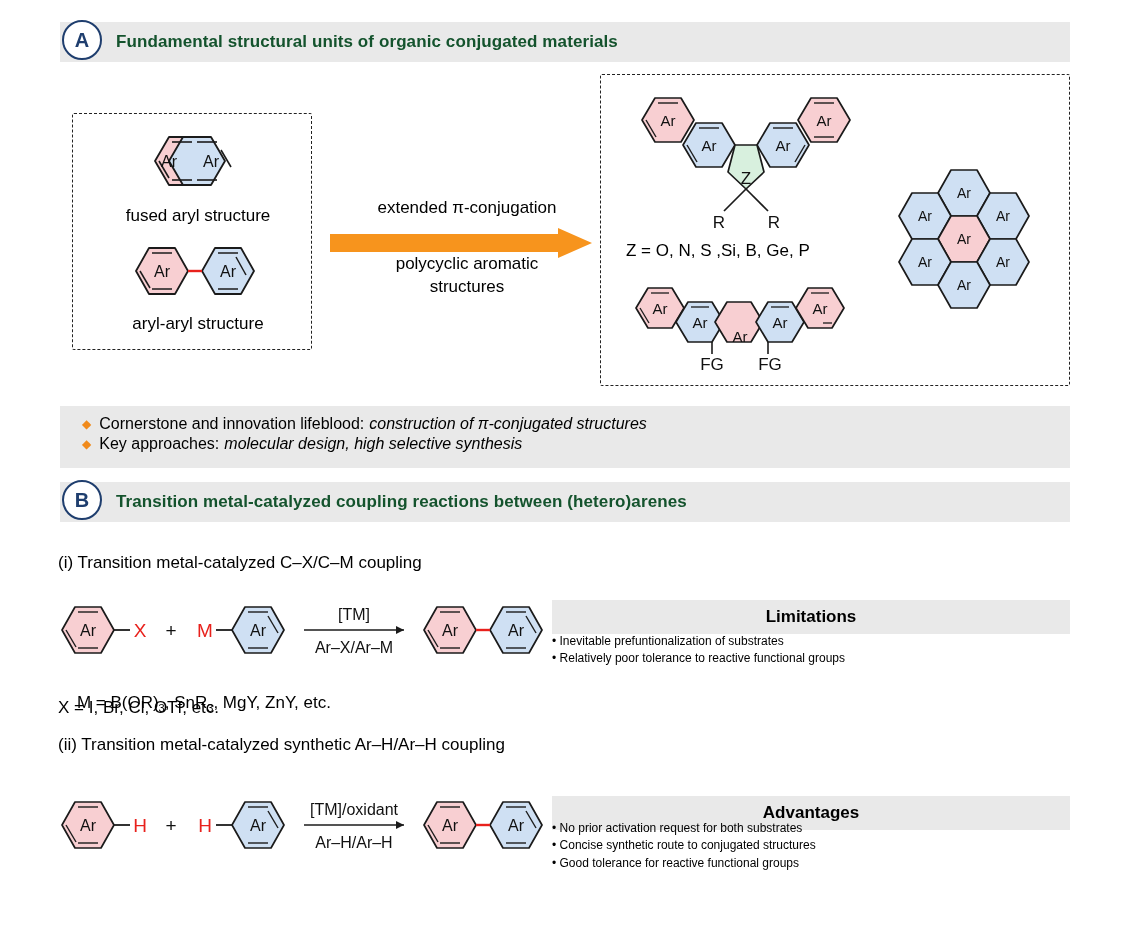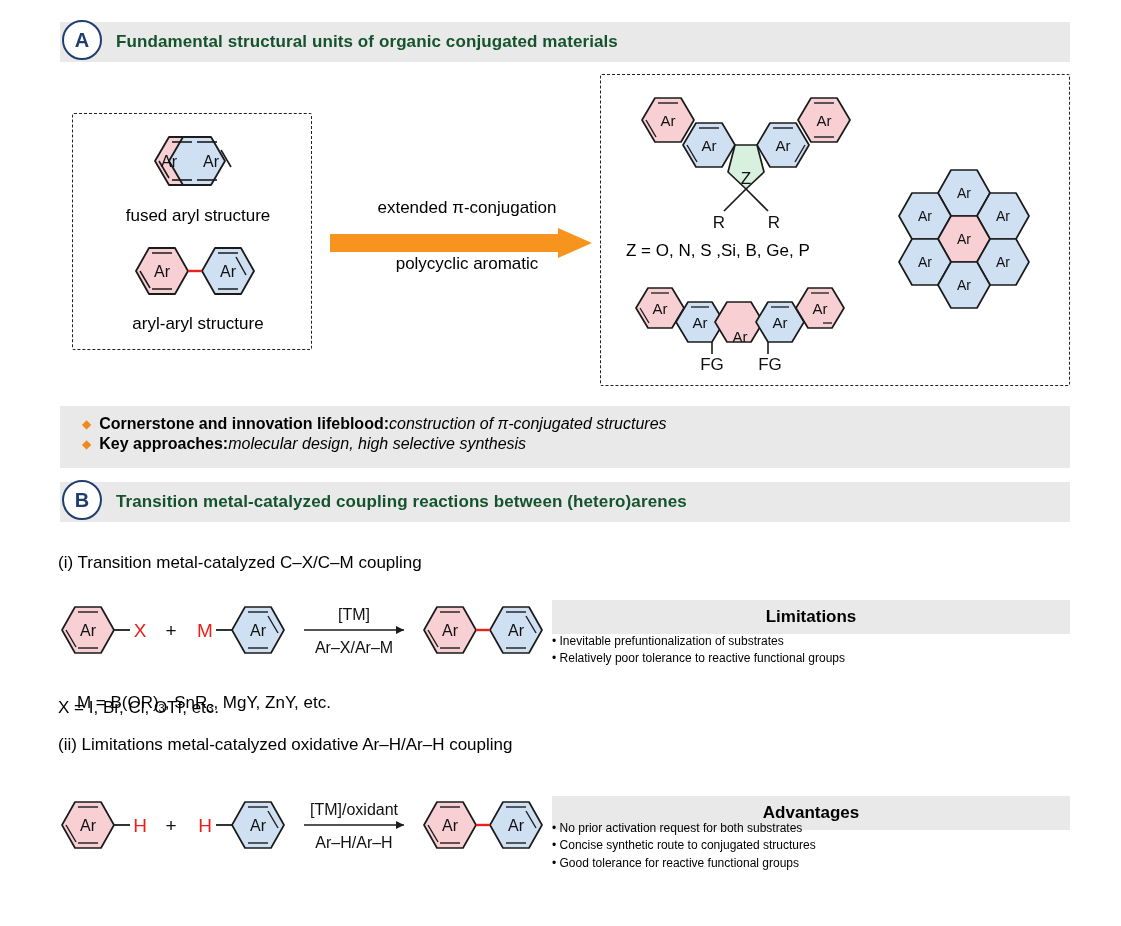--- a/index.html
+++ b/index.html
@@ -79,21 +79,21 @@
     font-size: 16px;
     margin: 2px 0;
   }
   .diamond {
     color: #f08a1b;
     font-size: 12px;
     margin-right: 8px;
     position: relative;
     top: -1px;
   }
-  .keyrow .k { font-weight: bold; }
+  .keyrow .k { font-weight: normal; margin-right: 5px; }
   .keyrow .v { font-style: italic; }
   
   .panel-head {
     position: absolute;
     background: #e9e9e9;
     display: flex;
     align-items: center;
     justify-content: center;
     font-size: 17px;
     font-weight: bold;
@@ -163,20 +163,21 @@
   </div>
   <div class="txt center" style="left:330px; top:197px; width:262px;">extended π-conjugation</div>
 
   <div class="txt center" style="left:72px; top:313px; width:240px;">aryl-aryl structure</div>
   <div class="orange-arrow" style="left:330px; top:228px;">
     <svg width="262" height="34" viewBox="0 0 262 34">
       <polygon points="0,6 228,6 228,0 262,15 228,30 228,24 0,24" fill="#F7941D"></polygon>
     </svg>
   </div>
   <div class="txt center" style="left:330px; top:253px; width:262px;">polycyclic aromatic</div>
+  <div class="txt center" style="left:330px; top:276px; width:262px;">structures</div>
 
   <div class="dashed-box" style="left:600px; top:74px; width:470px; height:312px;"></div>
 
   <div style="position:absolute; left:620px; top:90px;">
     <svg width="260" height="140" viewBox="0 0 260 140">
       <g stroke="#1b1b1b" stroke-width="1.7" stroke-linejoin="round">
 
         <polygon points="22,30 35,8 61,8 74,30 61,52 35,52" fill="#F8CFD2"></polygon>
 
         <polygon points="63,55 76,33 102,33 115,55 102,77 76,77" fill="#CFE0F3"></polygon>
@@ -343,21 +344,21 @@
     <span><span>M = B(OR)</span><sub style="font-size: 11px;">3</sub><span>, SnR</span><sub style="font-size: 11px;">3</sub><span>, MgY, ZnY, etc.</span></span>
   </div>
   <div class="txt" style="left:58px; top:697px;">X = I, Br, Cl, OTf, etc.</div>
 
   <div class="panel-head" style="left:552px; top:583px; width:518px; height:34px;">Limitations</div>
   <div class="bullets" style="left:552px; top:633px; width:520px;">
     <div>• Inevitable prefuntionalization of substrates</div>
     <div>• Relatively poor tolerance to reactive functional groups</div>
   </div>
 
-  <div class="txt" style="left:58px; top:734px;">(ii) Limitations metal-catalyzed oxidative Ar–H/Ar–H coupling</div>
+  <div class="txt" style="left:58px; top:734px;">(ii) Transition metal-catalyzed synthetic Ar–H/Ar–H coupling</div>
 
   <div style="position:absolute; left:56px; top:790px;">
     <svg width="500" height="72" viewBox="0 0 500 72">
       <g stroke="#1b1b1b" stroke-width="1.7" stroke-linejoin="round">
         <polygon points="6,35 19,12 45,12 58,35 45,58 19,58" fill="#F8CFD2"></polygon>
       </g>
       <g stroke="#1b1b1b" stroke-width="1.4" fill="none">
         <line x1="22" y1="17" x2="42" y2="17"></line>
         <line x1="10" y1="35" x2="20" y2="52"></line>
         <line x1="42" y1="53" x2="22" y2="53"></line>

